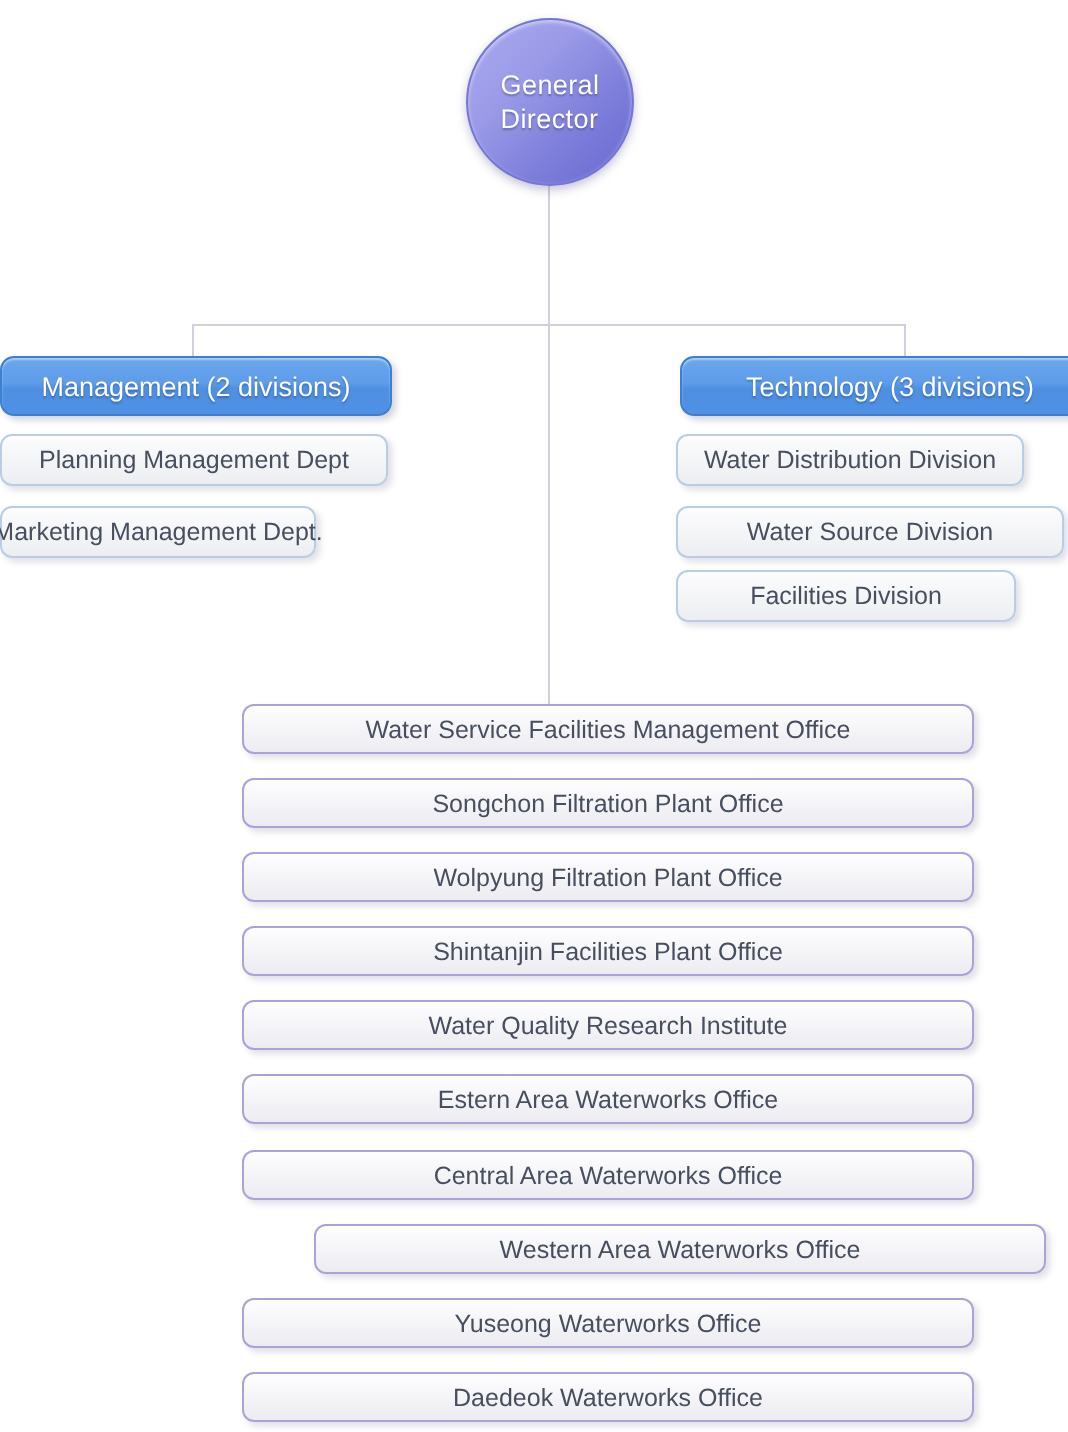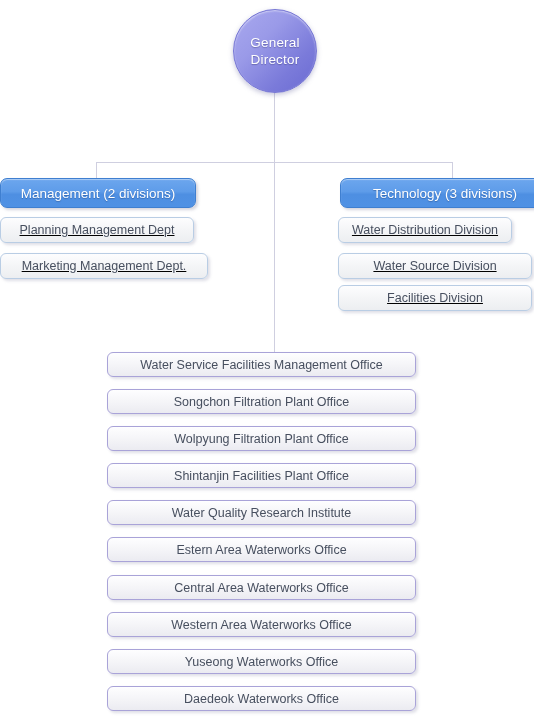--- a/index.html
+++ b/index.html
@@ -43,21 +43,20 @@
     border: 1px solid #7676d4;
     box-sizing: border-box;
     display: flex;
     align-items: center;
     justify-content: center;
   }
   .root-label {
     color: #ffffff;
     font-size: 13.5px;
     line-height: 17px;
-    text-align: center;
     letter-spacing: 0.2px;
     text-shadow: 0 1px 1px rgba(60,60,120,0.45);
     white-space: pre-line;
   }
 
   
   .header-box {
     position: absolute;
     height: 30px;
     border-radius: 7px;
@@ -82,33 +81,32 @@
     position: absolute;
     height: 26px;
     border-radius: 6px;
     box-sizing: border-box;
     background: linear-gradient(to bottom, #fdfdfe 0%, #f4f5f7 50%, #eceef1 100%);
     border: 1px solid #b9cde4;
     box-shadow: 2px 2px 3px rgba(150,150,175,0.30);
     display: flex;
     align-items: center;
     justify-content: center;
-    text-decoration: underline;
   }
   .sub-label {
     color: #474f5f;
     font-size: 12.5px;
     white-space: nowrap;
   }
 
   
   .office-box {
     position: absolute;
-    left: 107px;
-    width: 309px;
+    left: 121px;
+    width: 366px;
     height: 25px;
     border-radius: 6px;
     box-sizing: border-box;
     background: linear-gradient(to bottom, #fefeff 0%, #f5f5f8 50%, #ebebf1 100%);
     border: 1px solid #a9a3d8;
     box-shadow: 2px 2px 3px rgba(150,150,175,0.30);
     display: flex;
     align-items: center;
     justify-content: center;
   }
@@ -135,37 +133,37 @@
   </div>
 
   <div class="header-box" style="left:0px; top:178px; width:196px;">
     <span class="header-label">Management (2 divisions)</span>
   </div>
 
   <div class="sub-box" style="left:0px; top:217px; width:194px;">
     <span class="sub-label">Planning Management Dept</span>
   </div>
 
-  <div class="sub-box" style="left:0px; top:253px; width:208px;">
+  <div class="sub-box" style="left:0px; top:253px; width:158px;">
     <span class="sub-label">Marketing Management Dept.</span>
   </div>
 
   <div class="header-box" style="left:340px; top:178px; width:210px;">
     <span class="header-label">Technology (3 divisions)</span>
   </div>
 
   <div class="sub-box" style="left:338px; top:217px; width:174px;">
     <span class="sub-label">Water Distribution Division</span>
   </div>
 
   <div class="sub-box" style="left:338px; top:253px; width:194px;">
     <span class="sub-label">Water Source Division</span>
   </div>
 
-  <div class="sub-box" style="left:338px; top:285px; width:194px;">
+  <div class="sub-box" style="left:338px; top:285px; width:170px;">
     <span class="sub-label">Facilities Division</span>
   </div>
 
   <div class="office-box" style="top:352px;">
     <span class="office-label">Water Service Facilities Management Office</span>
   </div>
   <div class="office-box" style="top:389px;">
     <span class="office-label">Songchon Filtration Plant Office</span>
   </div>
   <div class="office-box" style="top:426px;justify-content:center;">
@@ -176,21 +174,21 @@
   </div>
   <div class="office-box" style="top:500px;">
     <span class="office-label">Water Quality Research Institute</span>
   </div>
   <div class="office-box" style="top:537px;">
     <span class="office-label">Estern Area Waterworks Office</span>
   </div>
   <div class="office-box" style="top:575px;text-align:center;">
     <span class="office-label">Central Area Waterworks Office</span>
   </div>
-  <div class="office-box" style="top:612px;">
+  <div class="office-box" style="top:612px;margin-left:36px;">
     <span class="office-label">Western Area Waterworks Office</span>
   </div>
   <div class="office-box" style="top:649px;">
     <span class="office-label">Yuseong Waterworks Office</span>
   </div>
   <div class="office-box" style="top:686px;">
     <span class="office-label">Daedeok Waterworks Office</span>
   </div>
 
 </div>

